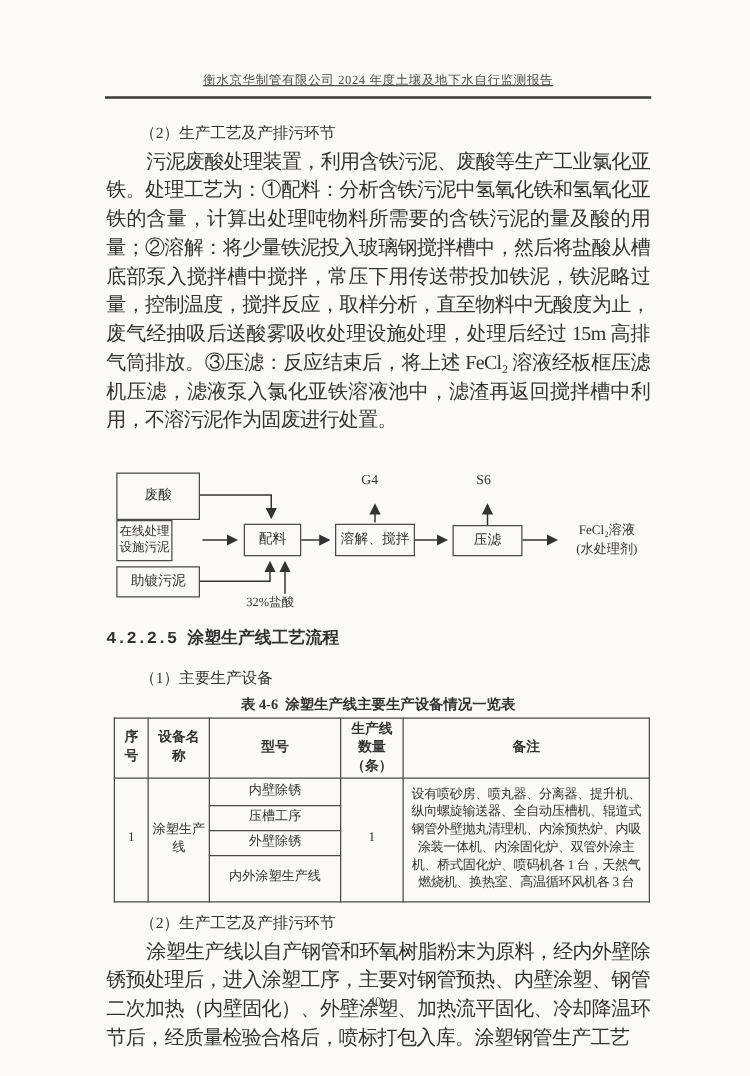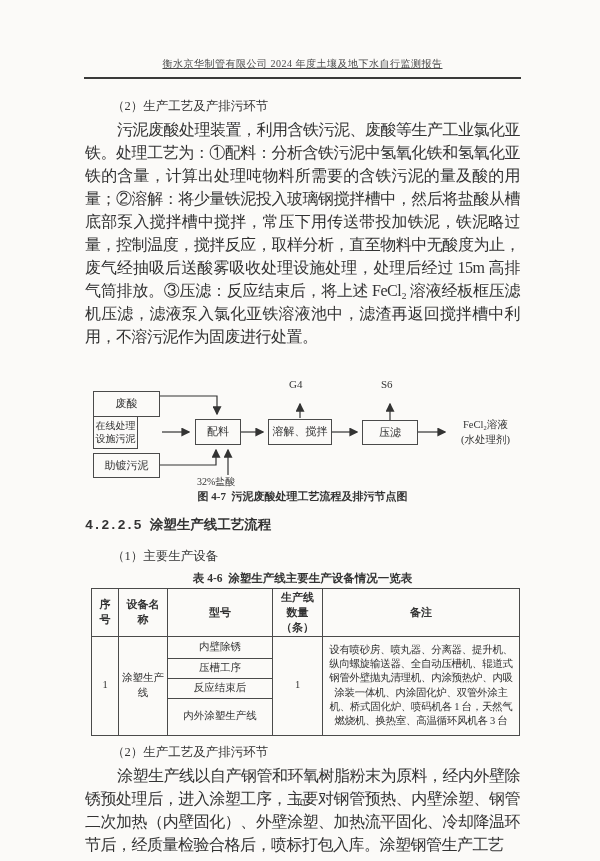--- a/index.html
+++ b/index.html
@@ -83,37 +83,36 @@
           <path d="M75,91 H131 V76" marker-end="url(#ah)"></path>
           <path d="M143,101 V76" marker-end="url(#ah)"></path>
           <path d="M156,58 H178" marker-end="url(#ah)"></path>
           <path d="M247,58 H272" marker-end="url(#ah)"></path>
           <path d="M333,58 H360" marker-end="url(#ah)"></path>
           <path d="M215,44 V30" marker-end="url(#ah)"></path>
           <path d="M305,46 V30" marker-end="url(#ah)"></path>
         </g>
       </svg>
 
-      <div class="dbox" style="left:8px;top:17px;width:67px;height:26px;">废酸</div>
+      <div class="dbox" style="left:8px;top:4px;width:67px;height:38px;">废酸</div>
       <div class="dbox" style="left:8px;top:42px;width:45px;height:33px;font-size:10px;">在线处理设施污泥</div>
       <div class="dbox" style="left:8px;top:79px;width:67px;height:25px;">助镀污泥</div>
 
       <div class="dbox" style="left:110px;top:45px;width:46px;height:26px;">配料</div>
       <div class="dbox" style="left:183px;top:45px;width:64px;height:26px;">溶解、搅拌</div>
       <div class="dbox" style="left:277px;top:46px;width:56px;height:25px;">压滤</div>
 
       <div class="dlabel" style="left:204px;top:4px;">G4</div>
       <div class="dlabel" style="left:296px;top:4px;">S6</div>
       <div class="dlabel" style="left:112px;top:101px;font-size:10px;">32%盐酸</div>
 
       <div class="dout" style="left:366px;top:44px;width:69px;">FeCl₂溶液</div>
       <div class="dout" style="left:366px;top:59px;width:69px;">(水处理剂)</div>
     </div>
 
-    <p class="fig-caption">图 4-7  污泥废酸处理工艺流程及排污节点图</p>
 
     <h3 class="sec-heading">4.2.2.5 涂塑生产线工艺流程</h3>
     <p class="subhead sub1">（1）主要生产设备</p>
     <p class="table-caption">表 4-6  涂塑生产线主要生产设备情况一览表</p>
 
     <table class="t">
       <colgroup>
         <col style="width:27px">
           <col style="width:49px">
           <col style="width:105px">
@@ -134,21 +133,21 @@
           <td rowspan="4">1</td>
           <td rowspan="4">涂塑生产线</td>
           <td>内壁除锈</td>
           <td rowspan="4">1</td>
           <td rowspan="4" class="remark">设有喷砂房、喷丸器、分离器、提升机、纵向螺旋输送器、全自动压槽机、辊道式钢管外壁抛丸清理机、内涂预热炉、内吸涂装一体机、内涂固化炉、双管外涂主机、桥式固化炉、喷码机各 1 台，天然气燃烧机、换热室、高温循环风机各 3 台</td>
         </tr>
         <tr style="height:20px;">
           <td>压槽工序</td>
         </tr>
         <tr style="height:20px;">
-          <td>反应结束后</td>
+          <td>外壁除锈</td>
         </tr>
         <tr style="height:37px;">
           <td>内外涂塑生产线</td>
         </tr>
       </tbody>
     </table>
 
     <p class="subhead" style="margin-top:5px;">（2）生产工艺及产排污环节</p>
     <p class="bodytext">涂塑生产线以自产钢管和环氧树脂粉末为原料，经内外壁除锈预处理后，进入涂塑工序，主要对钢管预热、内壁涂塑、钢管二次加热（内壁固化）、外壁涂塑、加热流平固化、冷却降温环节后，经质量检验合格后，喷标打包入库。涂塑钢管生产工艺</p>
 

